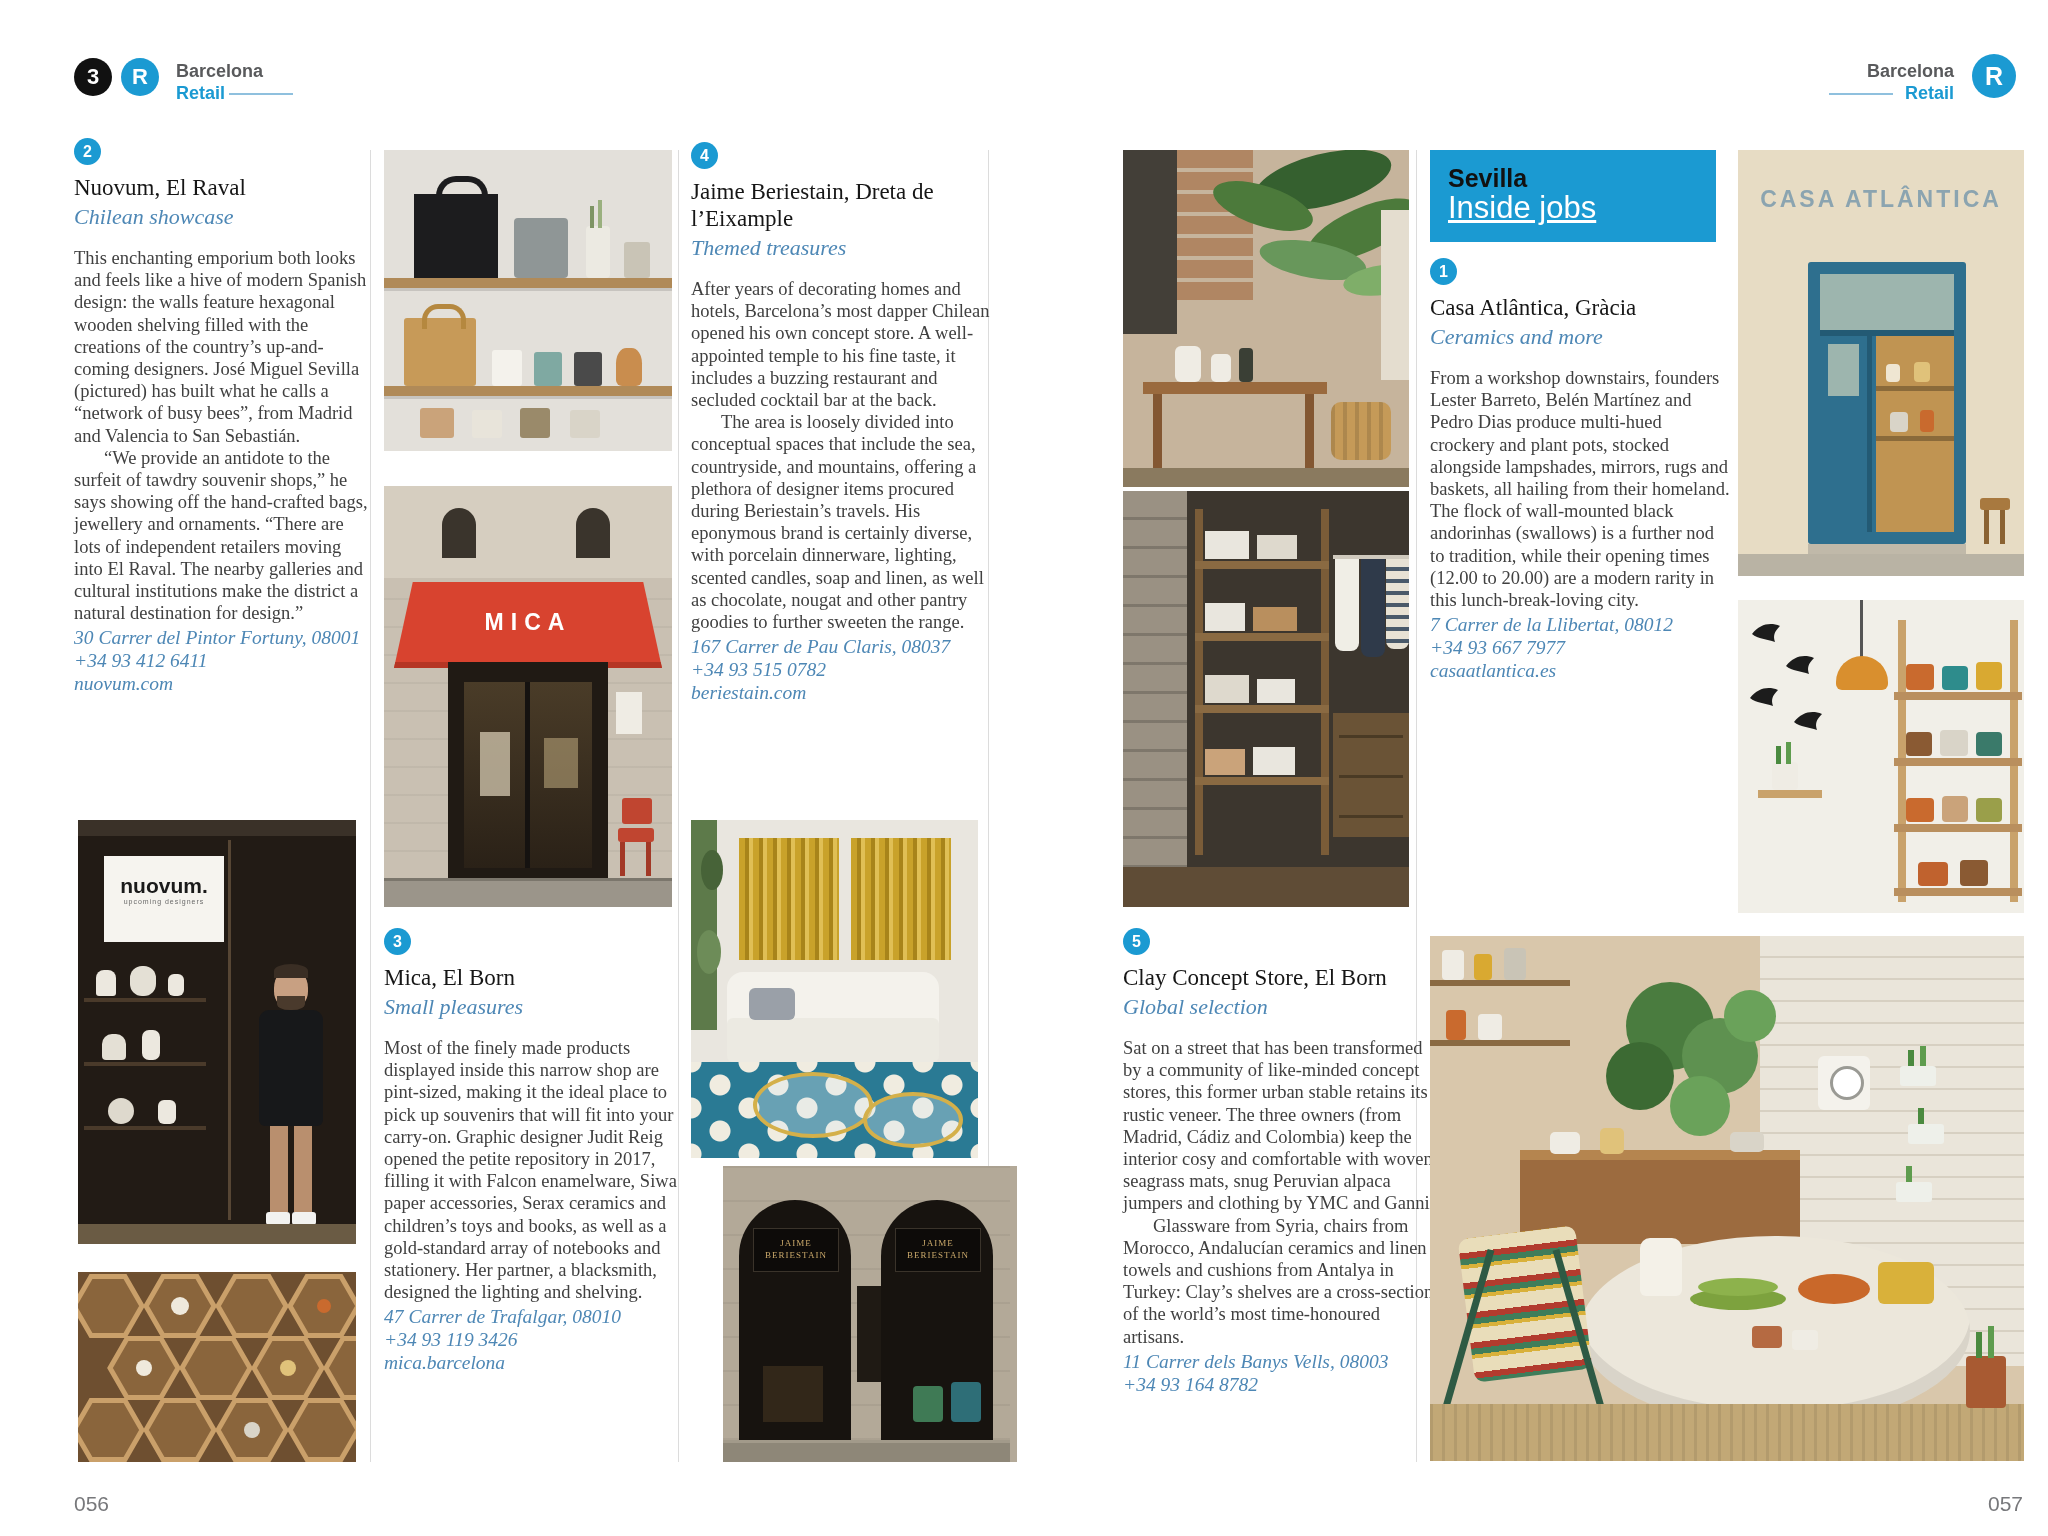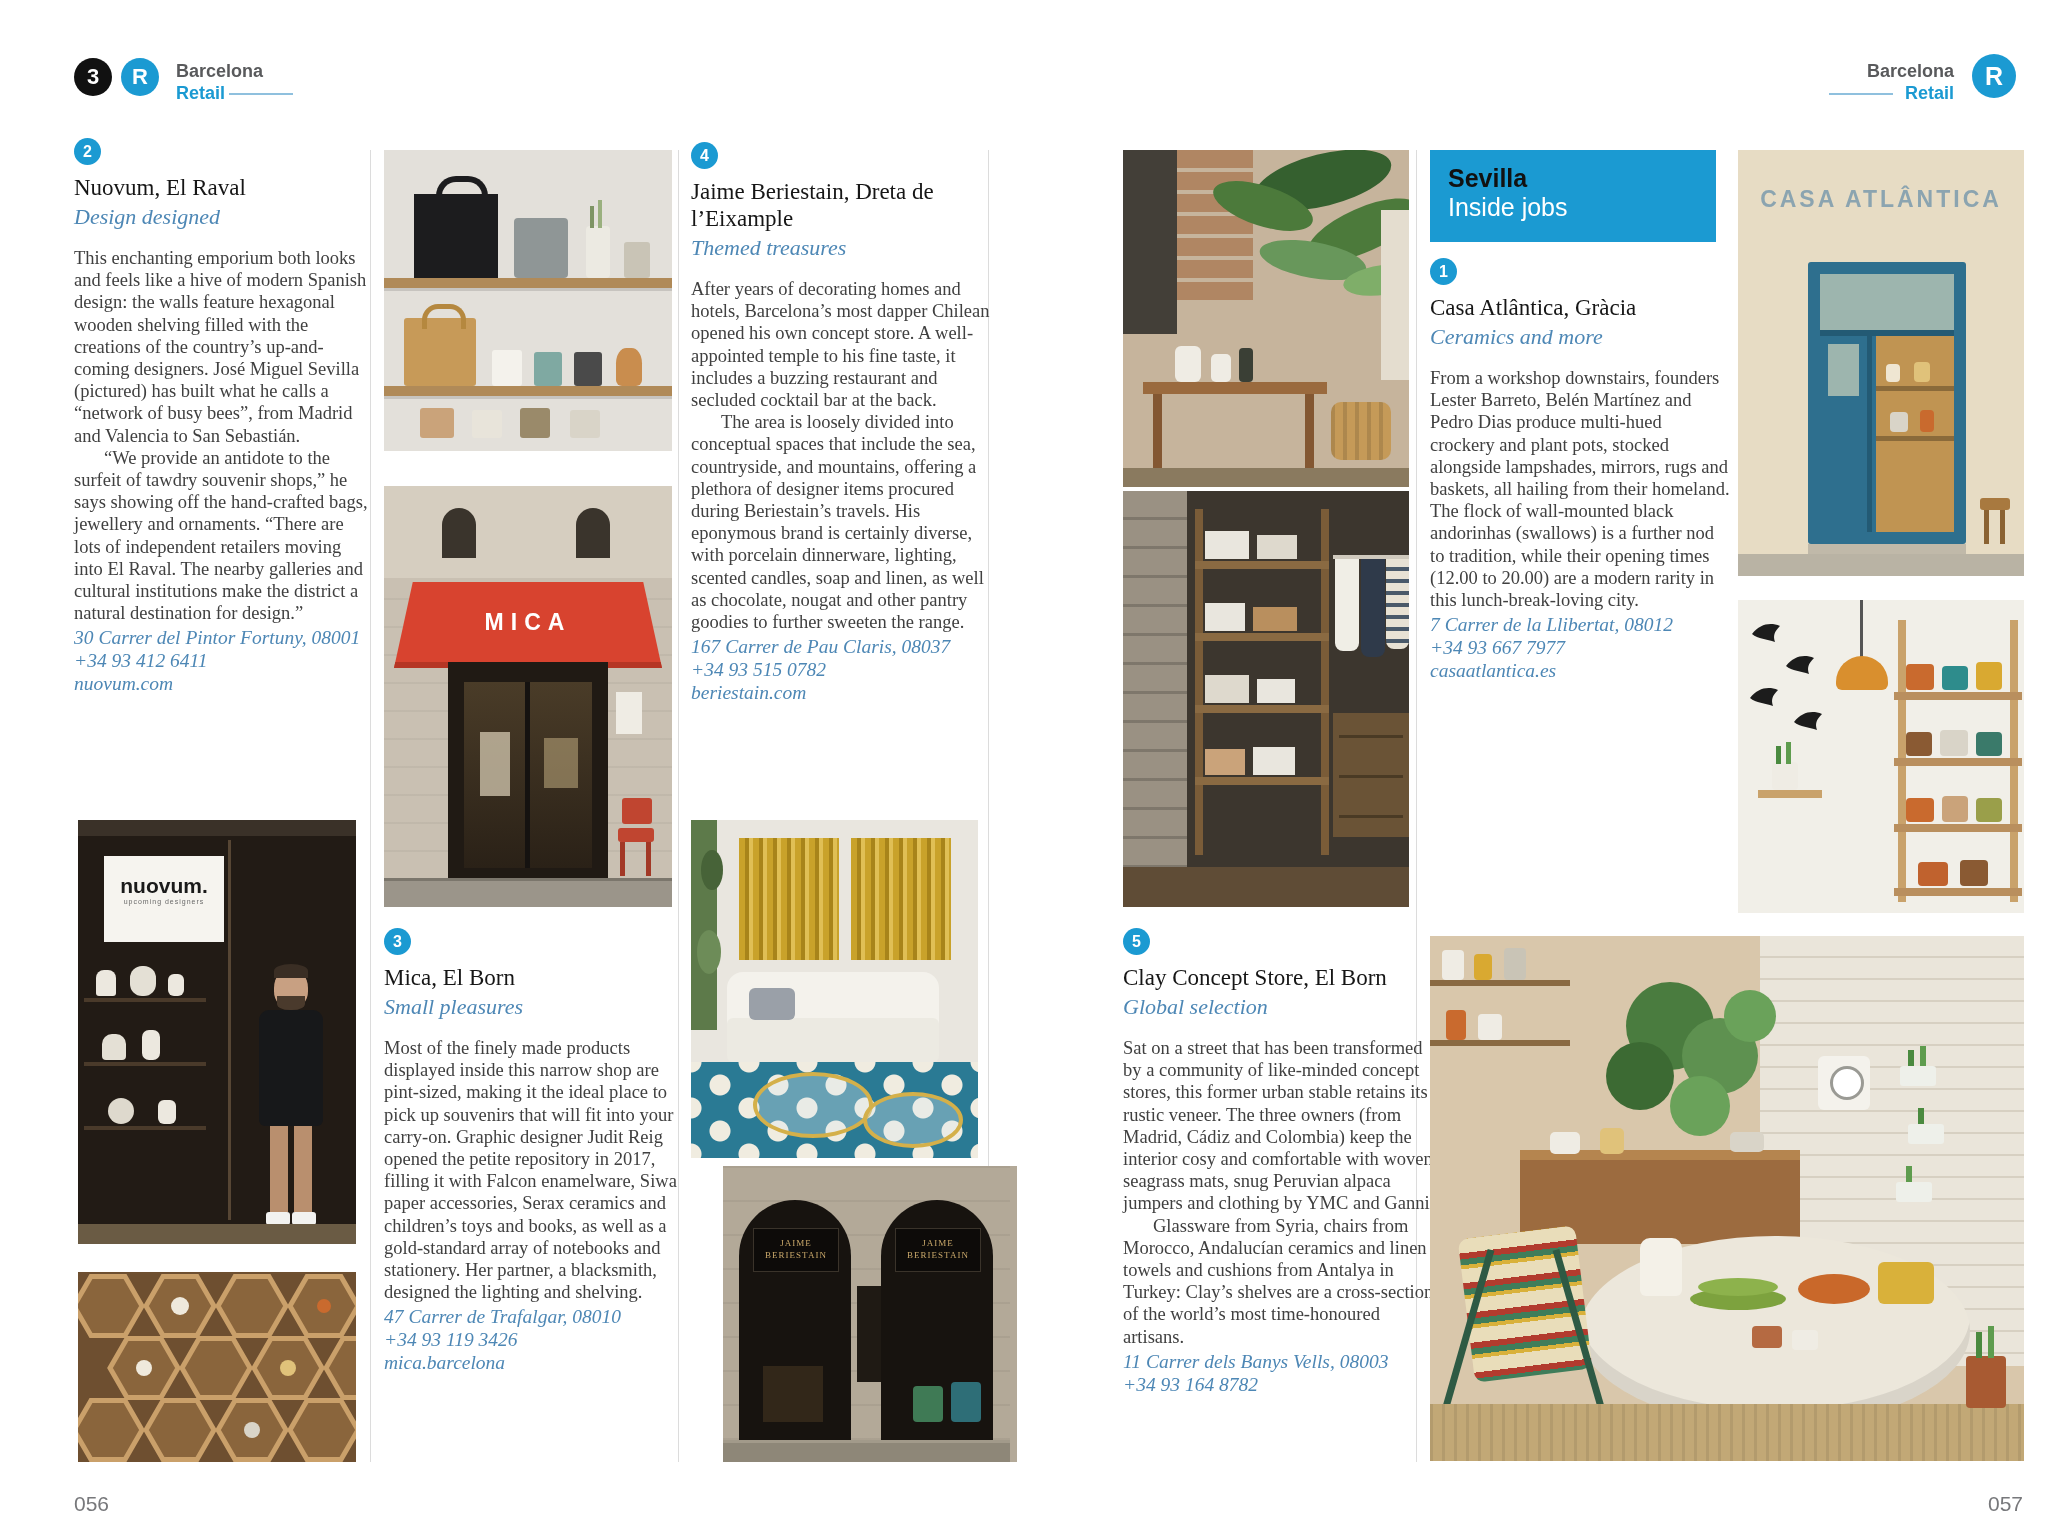--- a/index.html
+++ b/index.html
@@ -29,21 +29,21 @@
   
   .ph{position:absolute;overflow:hidden;margin:0;}
   .sign-nuovum{font-family:"Liberation Sans",sans-serif;font-weight:700;font-size:21px;color:#1a1a1a;}
   .sign-nuovum-sub{font-family:"Liberation Sans",sans-serif;font-size:7px;color:#6a6a6a;letter-spacing:1px;}
   .sign-mica{font-family:"Liberation Sans",sans-serif;font-weight:700;font-size:23px;letter-spacing:7px;color:#ffffff;}
   .sign-casa{font-family:"Liberation Sans",sans-serif;font-weight:700;font-size:23px;letter-spacing:3px;color:#8ba4b0;white-space:nowrap;}
   .sign-jb{font-family:"Liberation Serif",serif;font-size:9px;letter-spacing:1px;color:#c9a86a;text-align:center;line-height:12px;}
   
   .cat-box{position:absolute;background:#1b9ad2;}
   .cat-title{font-family:"Liberation Sans",sans-serif;font-weight:700;font-size:25px;line-height:29px;color:#111111;}
-  .cat-sub{font-family:"Liberation Sans",sans-serif;font-weight:400;font-size:25px;line-height:29px;color:#ffffff;}
+  .cat-sub{font-family:"Liberation Sans",sans-serif;font-weight:400;font-size:31px;line-height:29px;color:#ffffff;text-decoration:underline;}
 </style>
 </head>
 <body>
 
 <div id="spread">
 
   <div>
     <span class="circle c-black" style="left:74px;top:58px;">3</span>
     <span class="circle c-blue" style="left:121px;top:58px;">R</span>
     <div class="a" style="left:176px;top:60px;">
@@ -63,21 +63,21 @@
   </div>
 
   <div class="vrule" style="left:370px;"></div>
   <div class="vrule" style="left:678px;"></div>
   <div class="vrule" style="left:988px;"></div>
   <div class="vrule" style="left:1416px;"></div>
 
   <section class="entry" style="left:74px;top:138px;width:296px;">
     <span class="badge">2</span>
     <h3 class="etitle">Nuovum, El Raval</h3>
-    <div class="tagline">Design designed</div>
+    <div class="tagline">Chilean showcase</div>
     <div class="body">
       <p>This enchanting emporium both looks and feels like a hive of modern Spanish design: the walls feature hexagonal wooden shelving filled with the creations of the country’s up-and-coming designers. José Miguel Sevilla (pictured) has built what he calls a “network of busy bees”, from Madrid and Valencia to San Sebastián.</p>
       <p>“We provide an antidote to the surfeit of tawdry souvenir shops,” he says showing off the hand-crafted bags, jewellery and ornaments. “There are lots of independent retailers moving into El Raval. The nearby galleries and cultural institutions make the district a natural destination for design.”</p>
     </div>
     <div class="addr">
       <div>30 Carrer del Pintor Fortuny, 08001</div>
       <div>+34 93 412 6411</div>
       <div>nuovum.com</div>
     </div>
   </section>

